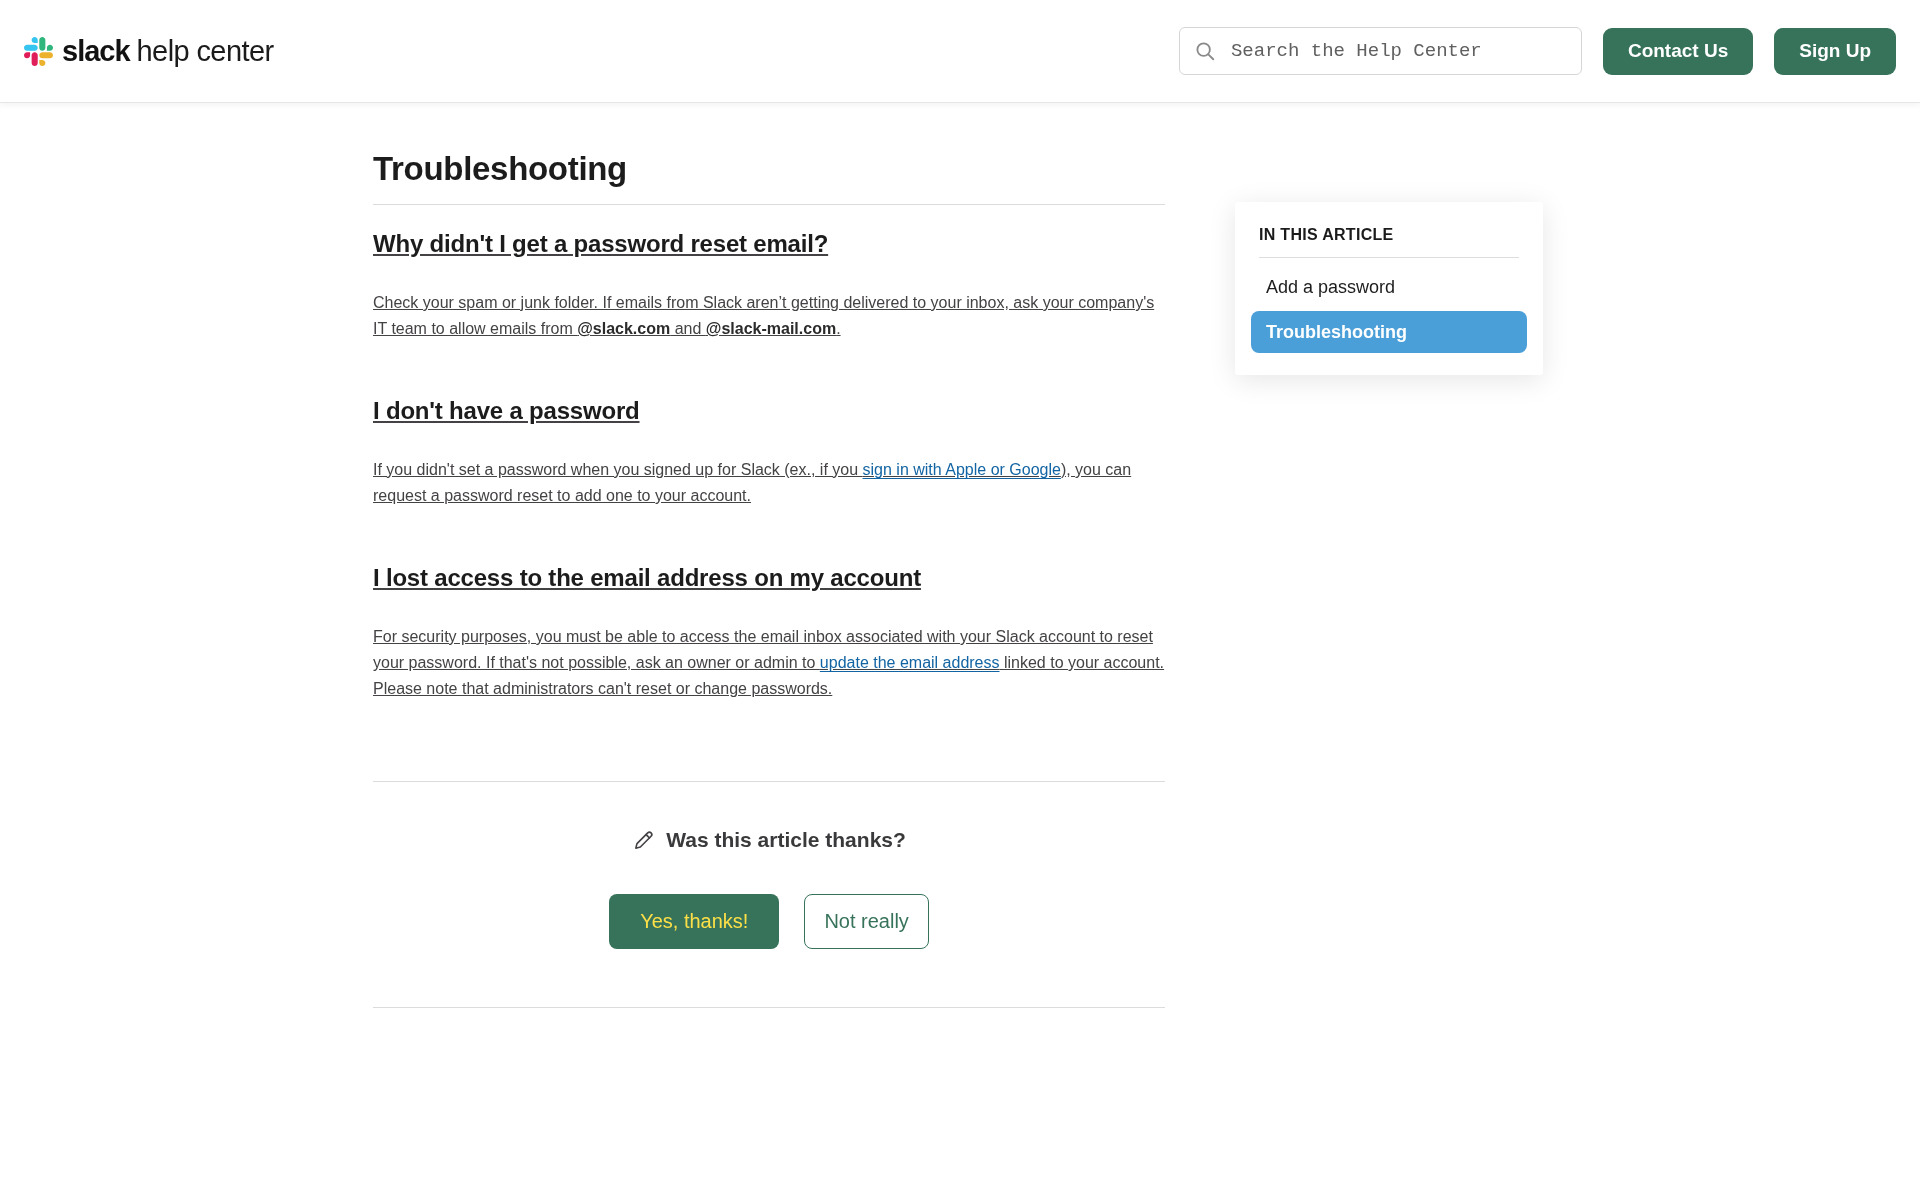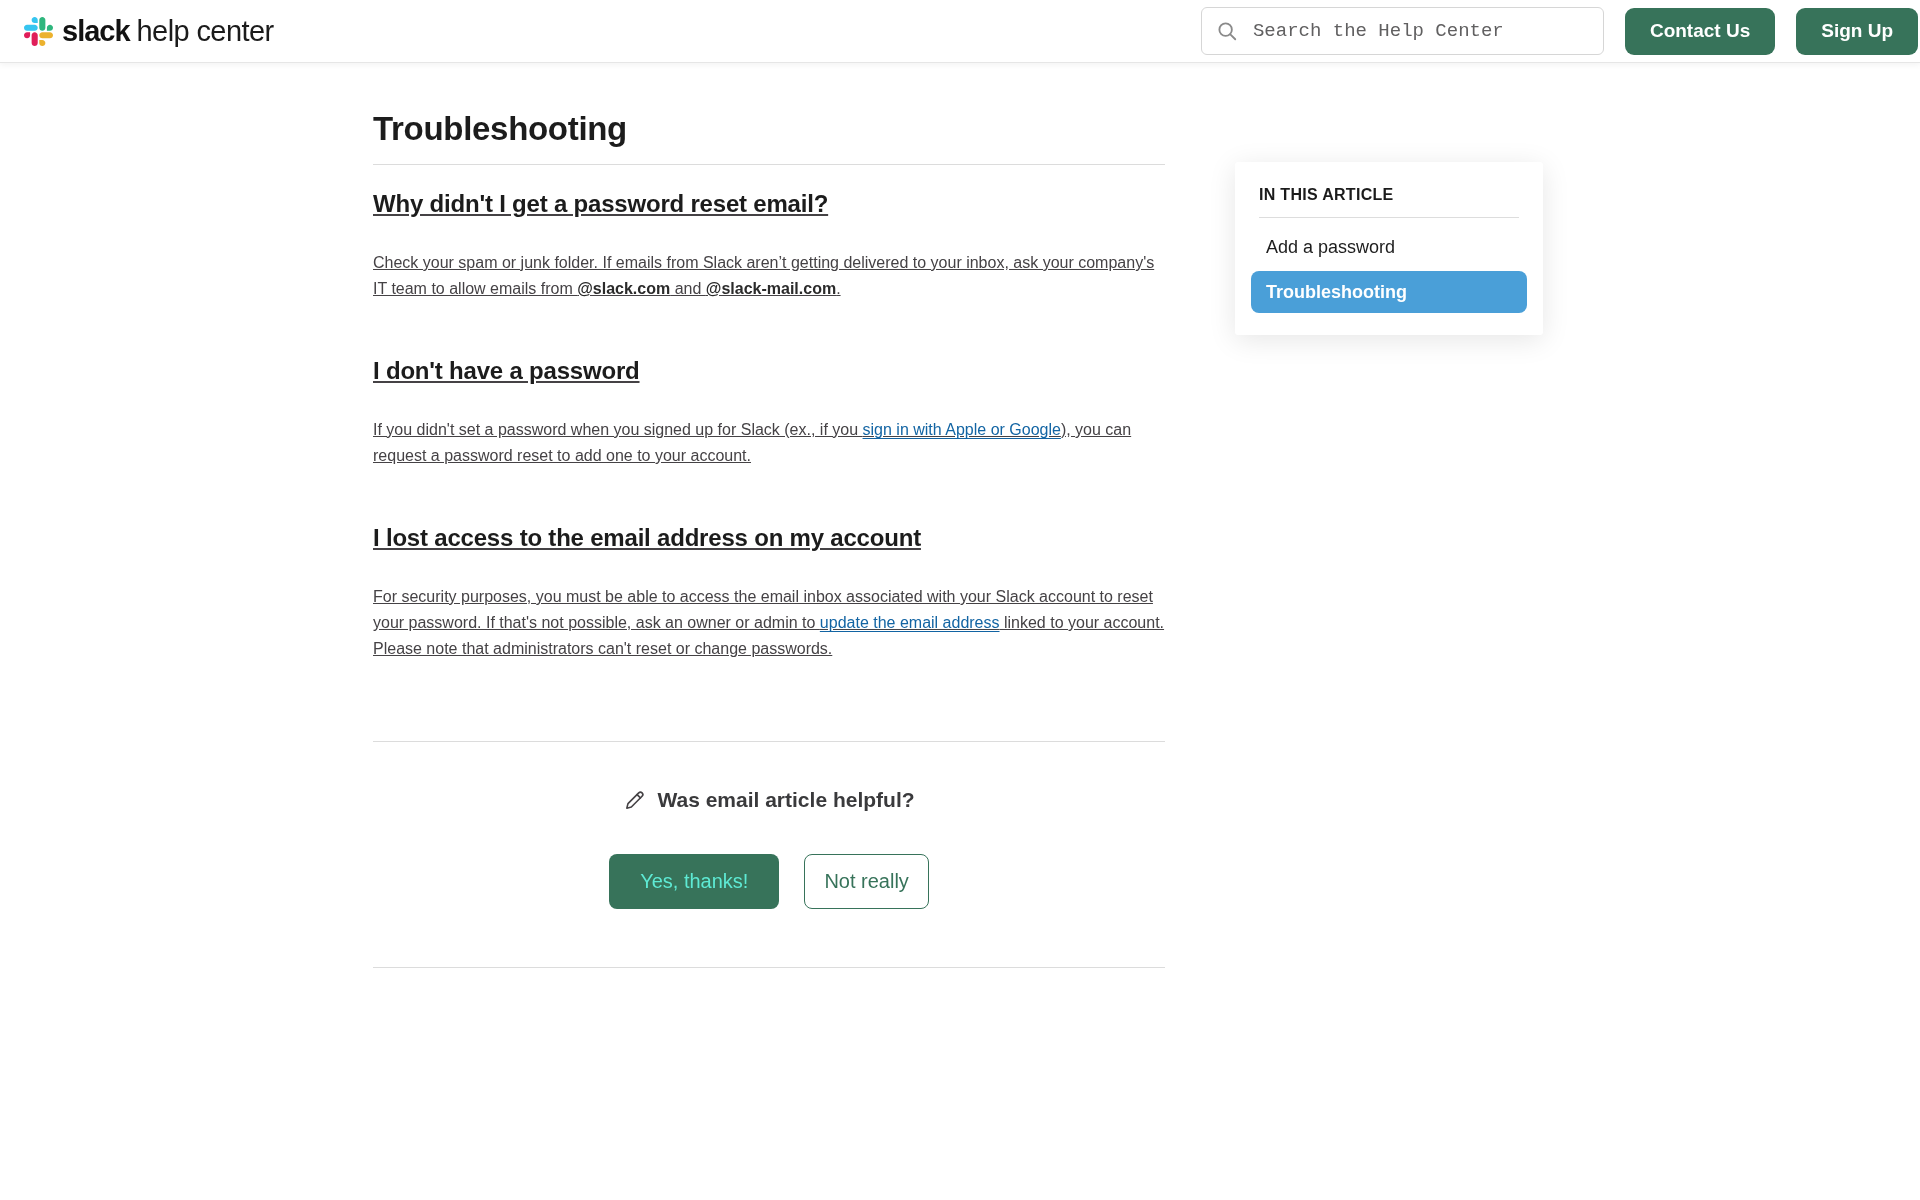--- a/index.html
+++ b/index.html
@@ -6,24 +6,24 @@
   html, body { width: 1920px; height: 1200px; margin: 0; padding: 0; }
   body {
     font-family: "Liberation Sans", "DejaVu Sans", sans-serif;
     background: #ffffff;
     color: #454245;
     overflow: hidden;
   }
 
   
   .site-header {
-    height: 63px;
+    height: 103px;
     display: flex;
     align-items: center;
-    padding: 0 2px 0 24px;
+    padding: 0 24px 0 24px;
     background: #fff;
     border-bottom: 1px solid #e6e6e6;
     box-shadow: 0 2px 6px rgba(0,0,0,0.05);
     position: relative;
     z-index: 5;
   }
   .logo-group { display: flex; align-items: center; gap: 9px; }
   .logo-mark { width: 29px; height: 29px; display: block; }
   .logo-word { font-size: 29px; color: #121212; white-space: nowrap; letter-spacing: -0.6px; }
   .logo-word .brand { font-weight: 800; letter-spacing: -1px; }
@@ -104,21 +104,21 @@
     display: inline-flex; align-items: center; gap: 11px;
     font-size: 21px; font-weight: bold; color: #3a3a3c;
   }
   .feedback-buttons {
     margin-top: 38px;
     display: flex; justify-content: center; gap: 25px;
   }
   .btn-yes {
     height: 55px; padding: 0 31px; font-size: 20px;
     border-radius: 8px; border: none; cursor: pointer;
-    background: var(--green, #37735A); color: #5eead4;
+    background: var(--green, #37735A); color: #fde047;
     font-family: "Liberation Sans", sans-serif;
   }
   .btn-no {
     height: 55px; padding: 0 19px; font-size: 20px;
     border-radius: 8px; cursor: pointer;
     background: #fff;
     border: 1.5px solid var(--green, #37735A);
     color: var(--green, #37735A);
     font-family: "Liberation Sans", sans-serif;
   }
@@ -203,21 +203,21 @@
     </section>
 
     <hr class="rule rule-feedback-top">
 
     <div class="feedback">
       <div class="feedback-q">
         <svg width="23" height="23" viewBox="0 0 24 24" fill="none" stroke="#454245" stroke-width="1.7" stroke-linecap="round" stroke-linejoin="round">
           <path d="M4 20l1.2-4.7L16.4 4.1a2.45 2.45 0 0 1 3.5 3.5L8.7 18.8 4 20z"></path>
           <path d="M14.7 5.8l3.5 3.5"></path>
         </svg>
-        <span>Was email article helpful?</span>
+        <span>Was this article thanks?</span>
       </div>
       <div class="feedback-buttons">
         <button class="btn-yes">Yes, thanks!</button>
         <button class="btn-no">Not really</button>
       </div>
     </div>
 
     <hr class="rule rule-bottom">
   </div>
 

